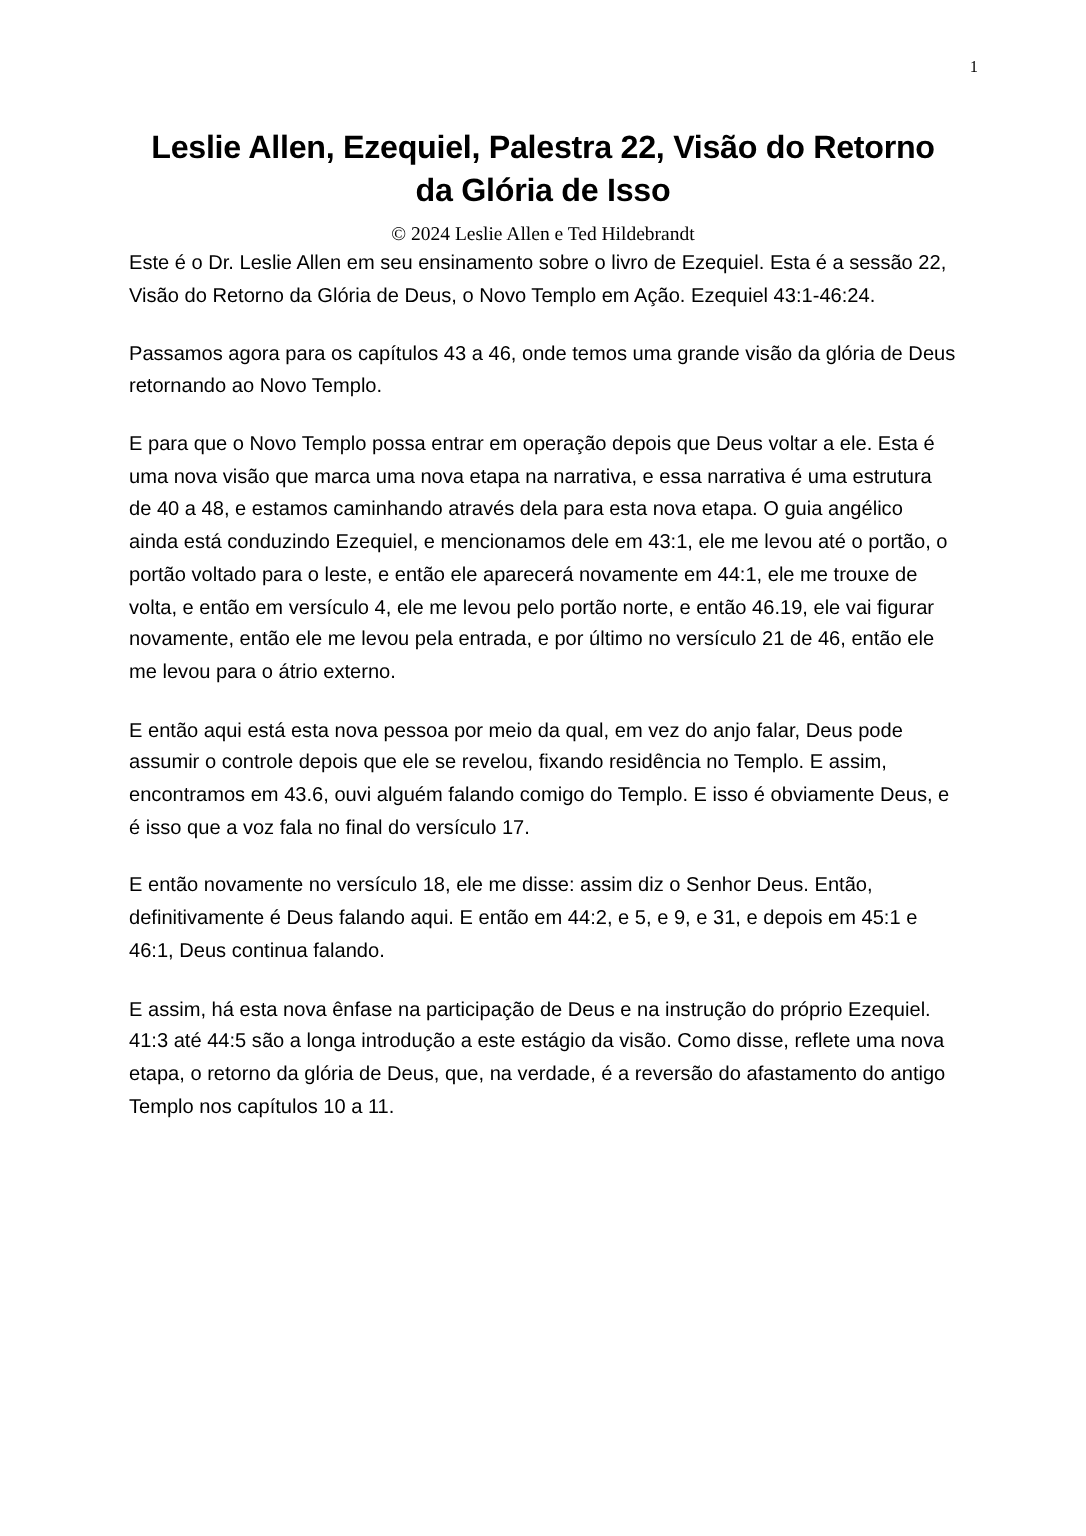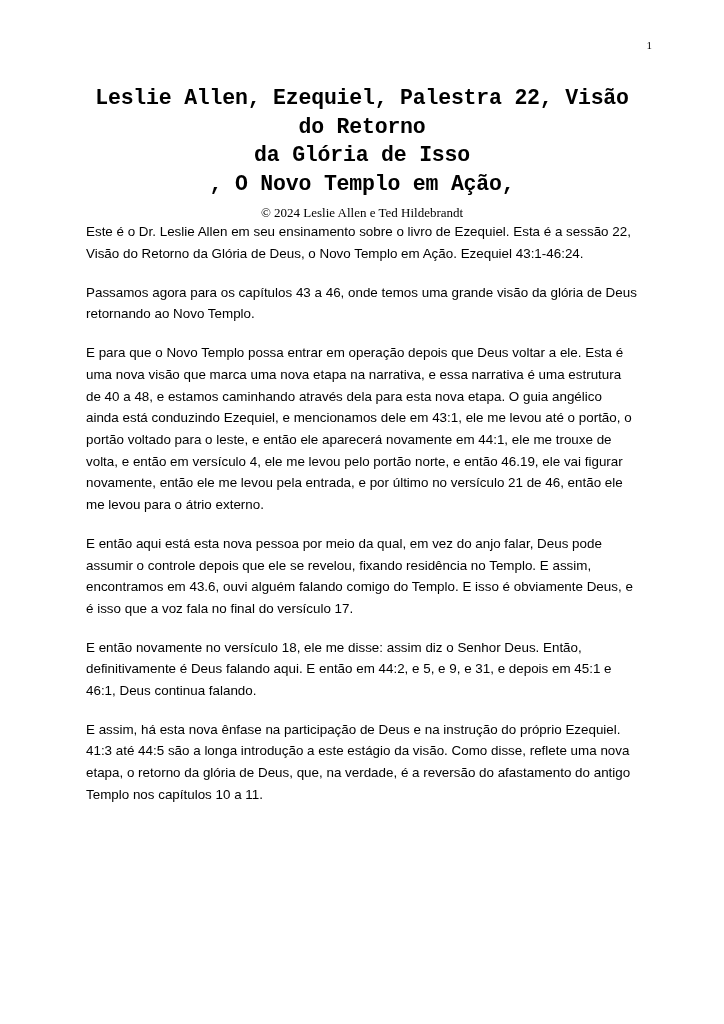--- a/index.html
+++ b/index.html
@@ -31,21 +31,21 @@
     line-height: 1;
   }
   .content {
     position: absolute;
     left: 86px;
     right: 86px;
     top: 84px;
   }
   .doc-title {
     text-align: center;
-    font-family: Liberation Mono, monospace;
+    font-family: Liberation Sans, sans-serif;
     font-weight: bold;
     font-size: 21.5px;
     line-height: 1.33;
     letter-spacing: -0.2px;
     margin: 0;
     color: #000;
   }
   .doc-title .tline {
     display: block;
   }
@@ -73,21 +73,20 @@
 
 <div class="page">
 
   <div class="page-number">1</div>
 
   <div class="content">
 
     <h1 class="doc-title">
       <span class="tline">Leslie Allen, Ezequiel, Palestra 22, Visão do Retorno</span>
       <span class="tline">da Glória de Isso</span>
-      <span class="tline">, O Novo Templo em Ação,</span>
     </h1>
 
     <div class="copyright">© 2024 Leslie Allen e Ted Hildebrandt</div>
 
     <div class="body-text">
       <p>Este é o Dr. Leslie Allen em seu ensinamento sobre o livro de Ezequiel. Esta é a sessão 22, Visão do Retorno da Glória de Deus, o Novo Templo em Ação. Ezequiel 43:1-46:24.</p>
       <p>Passamos agora para os capítulos 43 a 46, onde temos uma grande visão da glória de Deus retornando ao Novo Templo.</p>
       <p>E para que o Novo Templo possa entrar em operação depois que Deus voltar a ele. Esta é uma nova visão que marca uma nova etapa na narrativa, e essa narrativa é uma estrutura de 40 a 48, e estamos caminhando através dela para esta nova etapa. O guia angélico ainda está conduzindo Ezequiel, e mencionamos dele em 43:1, ele me levou até o portão, o portão voltado para o leste, e então ele aparecerá novamente em 44:1, ele me trouxe de volta, e então em versículo 4, ele me levou pelo portão norte, e então 46.19, ele vai figurar novamente, então ele me levou pela entrada, e por último no versículo 21 de 46, então ele me levou para o átrio externo.</p>
       <p>E então aqui está esta nova pessoa por meio da qual, em vez do anjo falar, Deus pode assumir o controle depois que ele se revelou, fixando residência no Templo. E assim, encontramos em 43.6, ouvi alguém falando comigo do Templo. E isso é obviamente Deus, e é isso que a voz fala no final do versículo 17.</p>
       <p>E então novamente no versículo 18, ele me disse: assim diz o Senhor Deus. Então, definitivamente é Deus falando aqui. E então em 44:2, e 5, e 9, e 31, e depois em 45:1 e 46:1, Deus continua falando.</p>

